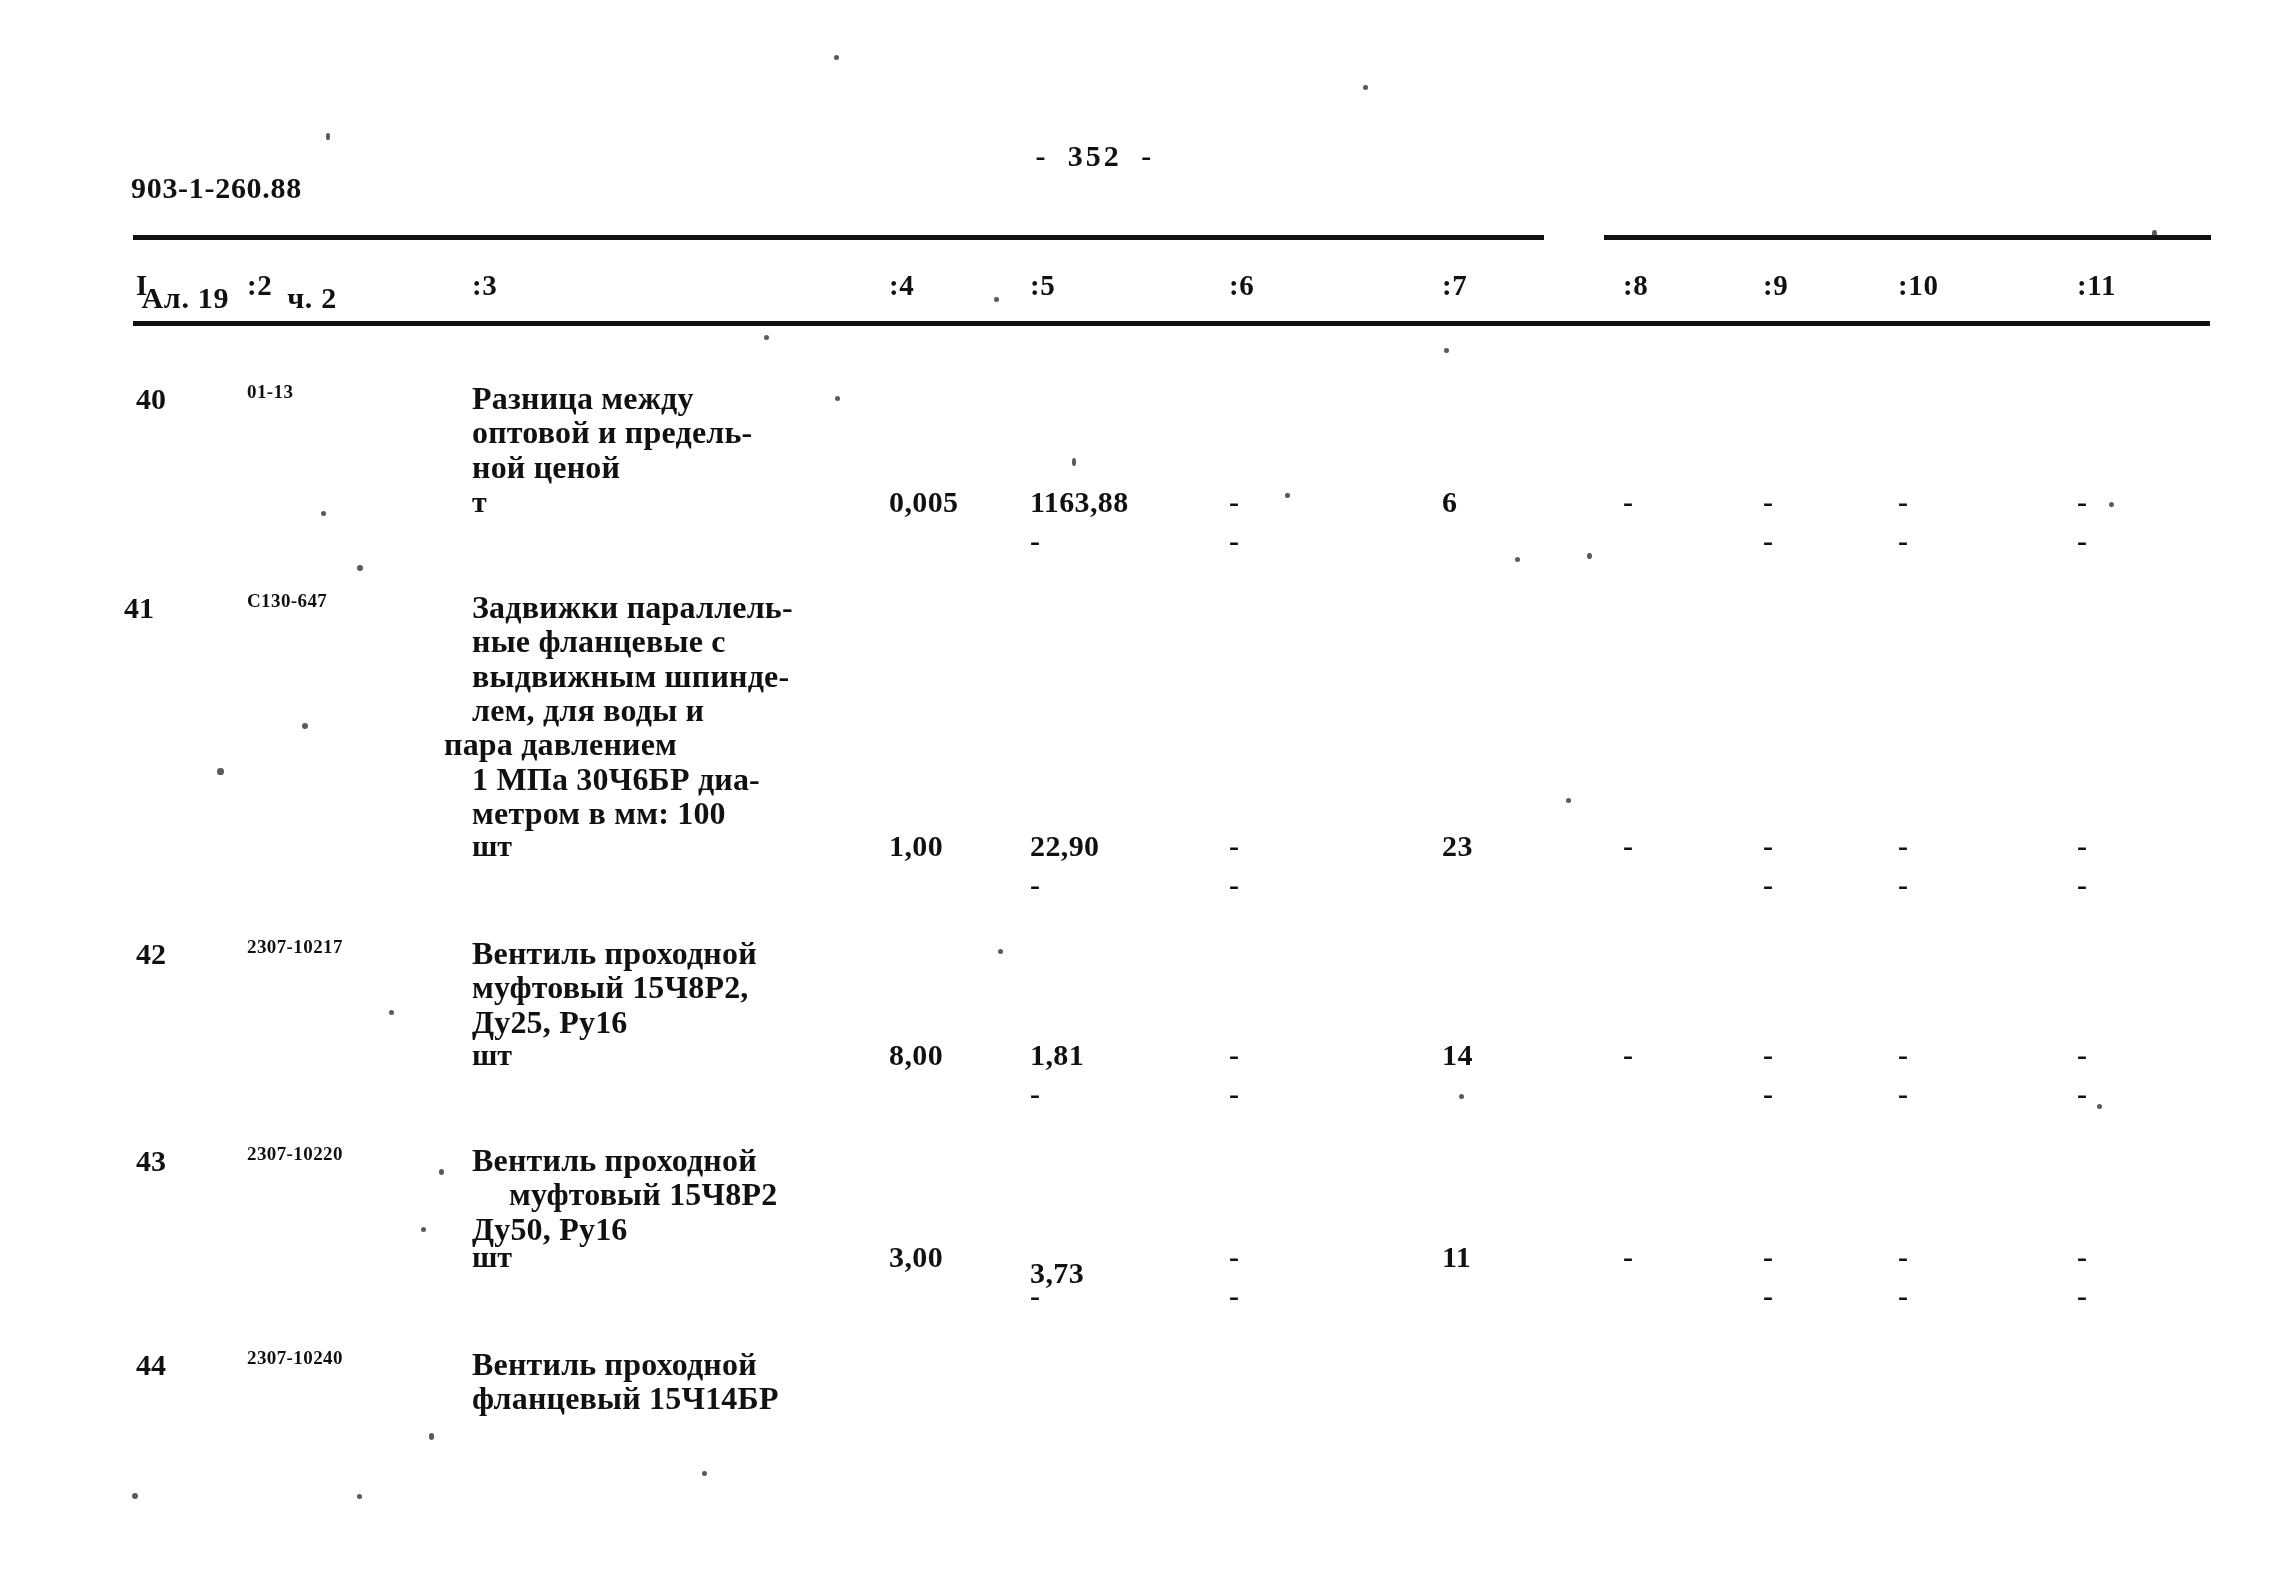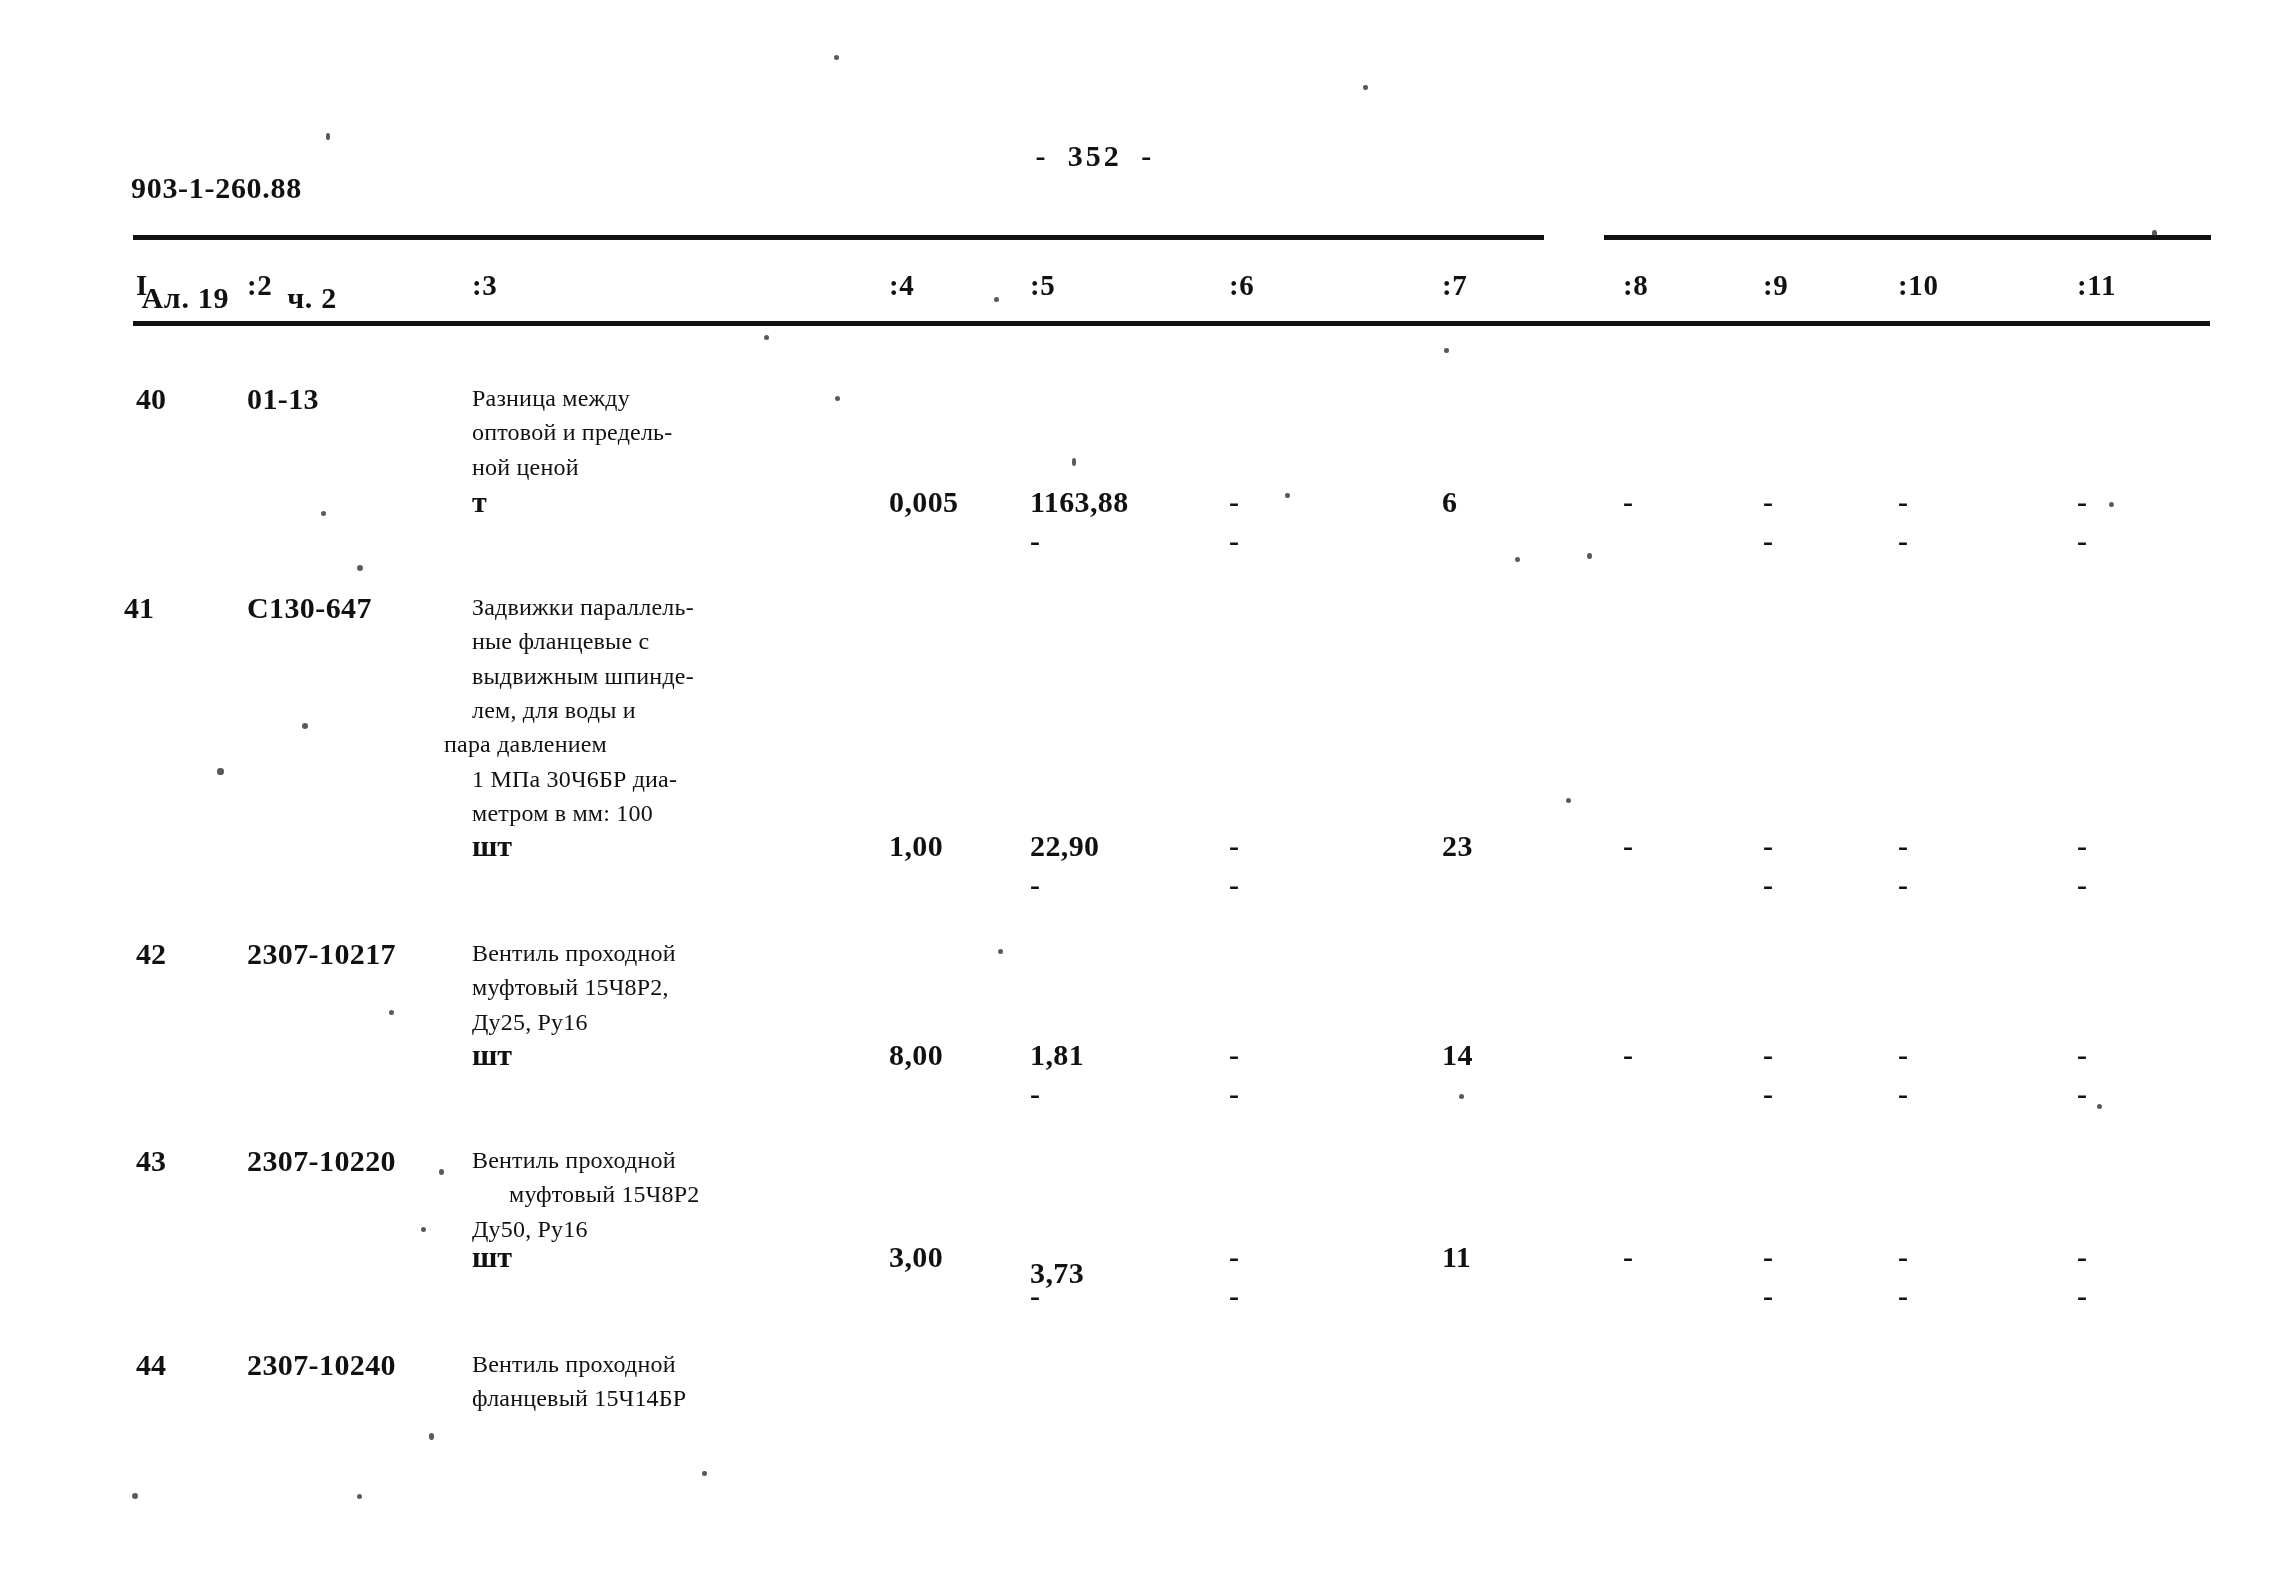--- a/index.html
+++ b/index.html
@@ -33,22 +33,22 @@
   .rule{position:absolute;background:#111;height:4.5px;}
   .rule-top-a{left:133px;top:235px;width:1411px;}
   .rule-top-b{left:1604px;top:235px;width:607px;}
   .rule-mid{left:133px;top:321px;width:2077px;height:5.2px;}
   .row{position:absolute;left:0;width:2295px;}
   .cell{position:absolute;font-size:28px;line-height:1.2;white-space:pre;}
 
   .hdr .cell{font-size:29px;font-weight:700;letter-spacing:0.7px;top:0;}
 
   .num{font-size:30px;font-weight:700;letter-spacing:0.4px;}
-  .desc{font-size:24px;font-weight:400;line-height:34px;letter-spacing:0.2px;}
-  .code{font-size:30px;font-weight:700;letter-spacing:0.4px;}
+  .desc{font-size:32px;font-weight:700;line-height:34px;letter-spacing:0.2px;}
+  .code{font-size:19px;font-weight:700;letter-spacing:0.4px;}
   .idx{font-size:30px;font-weight:700;}
   .unit{font-size:30px;font-weight:700;}
   .dash{font-size:30px;font-weight:700;}
 
   
   .speck{position:absolute;background:#1a1a1a;border-radius:50%;opacity:.72;}
 </style>
 </head>
 <body>
 

